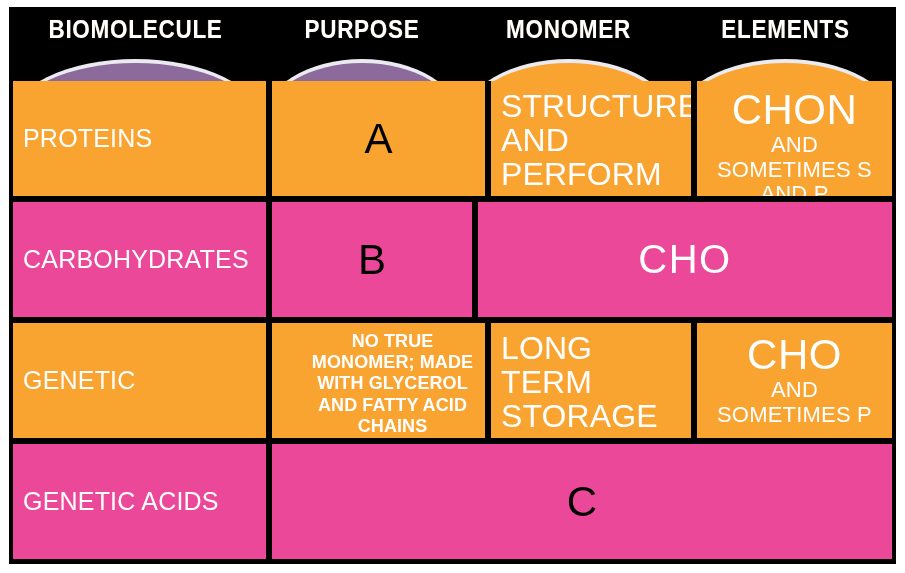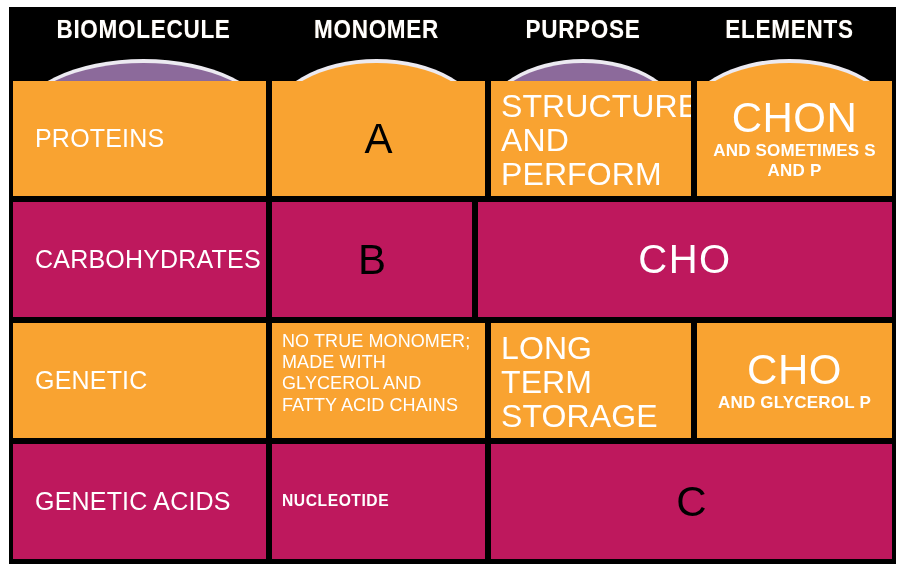--- a/index.html
+++ b/index.html
@@ -20,21 +20,21 @@
   #frame {
     position:relative;
     width:100%; height:100%;
     background:#000000;
     padding:0;
   }
 
   
   .header-row {
     position:absolute;
-    top:0; left:8px; right:0;
+    top:0; left:0; right:0;
     height:74px;
     display:flex;
   }
   .head-cell {
     position:relative;
     overflow:hidden;
   }
   .head-label {
     position:absolute;
     top:8px; left:0; right:0;
@@ -81,40 +81,40 @@
   .cell {
     position:relative;
     margin-right:6px;
     padding:8px 10px;
     display:flex;
     flex-direction:column;
     overflow:hidden;
   }
   .cell:last-child { margin-right:0; }
 
-  .cell.purple { background:#be185d; }
+  .cell.purple { background:#ec4899; }
   .cell.orange { background:#f9a331; }
 
   
   .c1 { flex:0 0 253px; }
   .c2 { flex:0 0 213px; }
   .c3 { flex:0 0 200px; }
   .c4 { flex:1 1 auto; }
 
   
   .t {
     color:#ffffff;
     line-height:1.08;
   }
   
   .name {
     font-size:25px;
     font-weight:normal;
     letter-spacing:0.2px;
-    margin:auto 12px;
+    margin:auto 0;
     text-align:left;
   }
   
   .letter {
     color:#000000;
     font-size:42px;
     font-weight:normal;
     text-align:center;
     margin:auto 0;
     width:100%;
@@ -135,42 +135,43 @@
     font-family:"Liberation Sans Narrow","Liberation Sans", sans-serif;
     letter-spacing:0.6px;
     text-align:left;
     margin:auto 0;
     transform:scaleX(0.92);
     transform-origin:left center;
   }
   
   .small-para {
     font-size:18px;
-    font-weight:normal;
-    text-align:left;
+    font-weight:bold;
+    text-align:center;
     line-height:1.18;
     letter-spacing:0.1px;
+    margin-left:28px;
   }
   
   .elements-wrap {
     margin:auto 0;
     width:100%;
     text-align:center;
   }
   .formula-big {
     font-size:42px;
     font-weight:normal;
     line-height:1.0;
     letter-spacing:0.5px;
     display:block;
   }
   .formula-note {
     display:block;
-    font-size:17px;
-    font-weight:bold;
+    font-size:22px;
+    font-weight:normal;
     line-height:1.12;
     letter-spacing:0.2px;
     margin-top:2px;
   }
   .formula-alone {
     font-size:40px;
     font-weight:normal;
     font-family:"Liberation Sans Narrow","Liberation Sans", sans-serif;
     letter-spacing:1.5px;
     display:block;
@@ -180,27 +181,27 @@
 <body>
 
 <div id="poster">
   <div id="frame">
 
     <div class="header-row">
       <div class="head-cell c1">
         <span class="head-label">BIOMOLECULE</span>
         <span class="dome purple"></span>
       </div>
+      <div class="head-cell c3">
+        <span class="head-label">PURPOSE</span>
+        <span class="dome purple"></span>
+      </div>
       <div class="head-cell c2">
         <span class="head-label">MONOMER</span>
         <span class="dome orange"></span>
-      </div>
-      <div class="head-cell c3">
-        <span class="head-label">PURPOSE</span>
-        <span class="dome purple"></span>
       </div>
       <div class="head-cell c4">
         <span class="head-label">ELEMENTS</span>
         <span class="dome orange"></span>
       </div>
     </div>
 
     <div class="grid">
 
       <div class="row">
@@ -241,31 +242,28 @@
         </div>
         <div class="cell orange c2">
           <span class="t small-para">NO TRUE MONOMER; MADE WITH GLYCEROL AND FATTY ACID CHAINS</span>
         </div>
         <div class="cell orange c3">
           <span class="t body">LONG TERM STORAGE OF ACIDS</span>
         </div>
         <div class="cell orange c4">
           <span class="elements-wrap">
             <span class="t formula-big">CHO</span>
-            <span class="t formula-note">AND GLYCEROL P</span>
+            <span class="t formula-note">AND SOMETIMES P</span>
           </span>
         </div>
       </div>
 
       <div class="row">
         <div class="cell purple c1">
           <span class="t name">GENETIC ACIDS</span>
-        </div>
-        <div class="cell purple c2">
-          <span class="t small-bold">NUCLEOTIDE</span>
         </div>
         <div class="cell purple c4">
           <span class="letter">C</span>
         </div>
       </div>
 
     </div>
   </div>
 </div>
 

